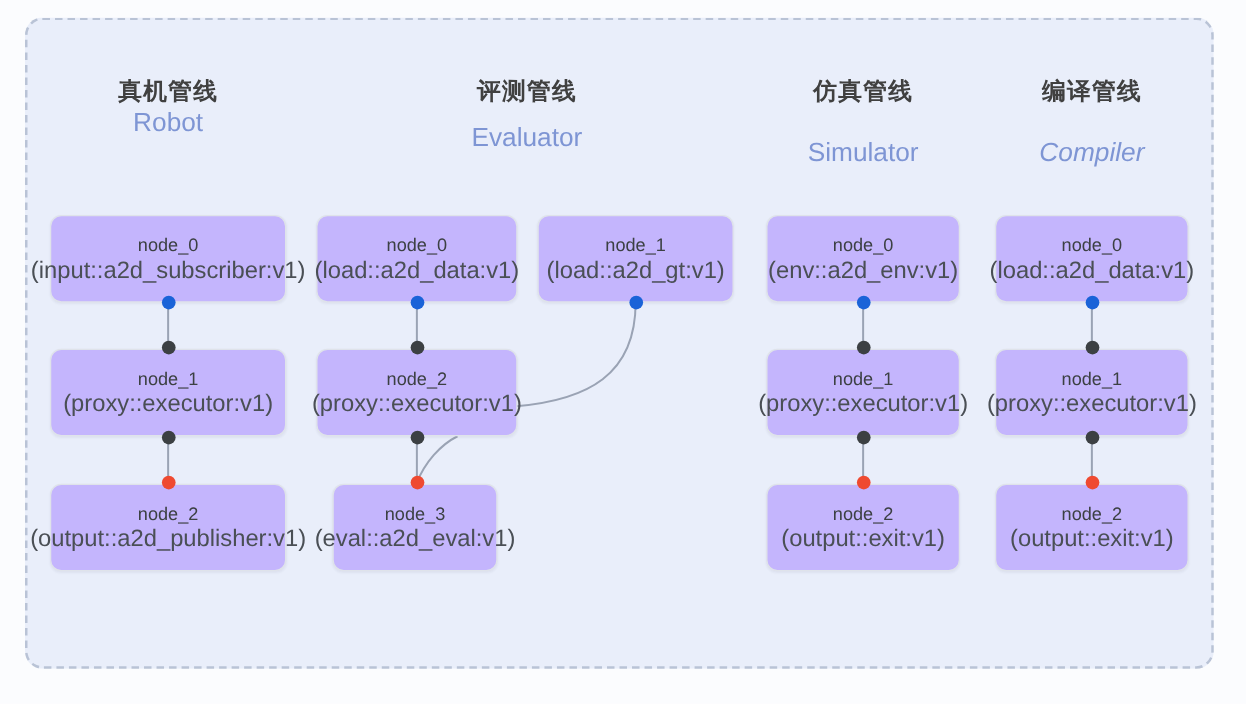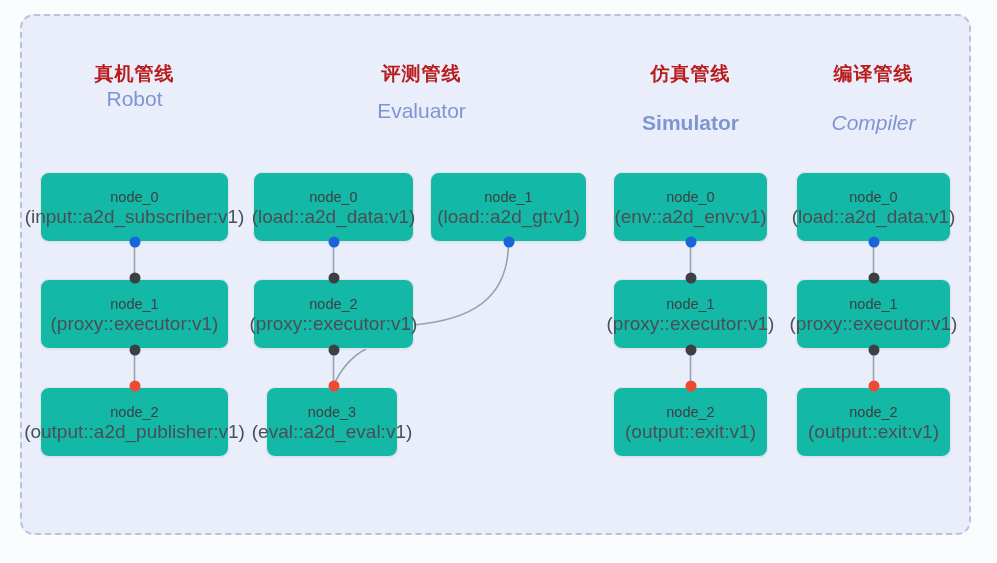--- a/index.html
+++ b/index.html
@@ -41,36 +41,36 @@
     pointer-events: none;
   }
   .col-head {
     position: absolute;
     text-align: center;
     pointer-events: none;
   }
   .col-title-cn {
     font-size: 19px;
     font-weight: bold;
-    color: #b91c1c;
+    color: #404040;
     letter-spacing: 1px;
     line-height: 24px;
     white-space: nowrap;
   }
   .col-title-en {
     font-size: 21px;
     font-weight: normal;
     color: #7e95d4;
     line-height: 26px;
     white-space: nowrap;
   }
   .node {
     position: absolute;
     box-sizing: border-box;
-    background: #14b8a6;
+    background: #c4b5fd;
     border: 1px solid #dfe3ea;
     border-radius: 9px;
     display: flex;
     flex-direction: column;
     align-items: center;
     justify-content: center;
     box-shadow: 0 1px 2px rgba(30,40,70,0.06);
   }
   .node-title {
     font-size: 14.5px;
@@ -169,21 +169,21 @@
   <div class="port port-mid" style="left:333.5px; top:350px;"></div>
 
   <div class="node" style="left:266px; top:387px; width:132px; height:70px;text-align:right;">
     <div class="node-title">node_3</div>
     <div class="node-sub">(eval::a2d_eval:v1)</div>
   </div>
   <div class="port port-out" style="left:333.5px; top:386px;"></div>
 
   <div class="col-head" style="left:613px; top:62px; width:155px;">
     <div class="col-title-cn">仿真管线</div>
-    <div class="col-title-en" style="margin-top:24px;font-weight:bold;">Simulator</div>
+    <div class="col-title-en" style="margin-top:24px;">Simulator</div>
   </div>
 
   <div class="node" style="left:613px; top:172px; width:155px; height:70px;">
     <div class="node-title">node_0</div>
     <div class="node-sub">(env::a2d_env:v1)</div>
   </div>
   <div class="port port-in" style="left:690.5px; top:242px;"></div>
 
   <div class="node" style="left:613px; top:279px; width:155px; height:70px;">
     <div class="node-title">node_1</div>

